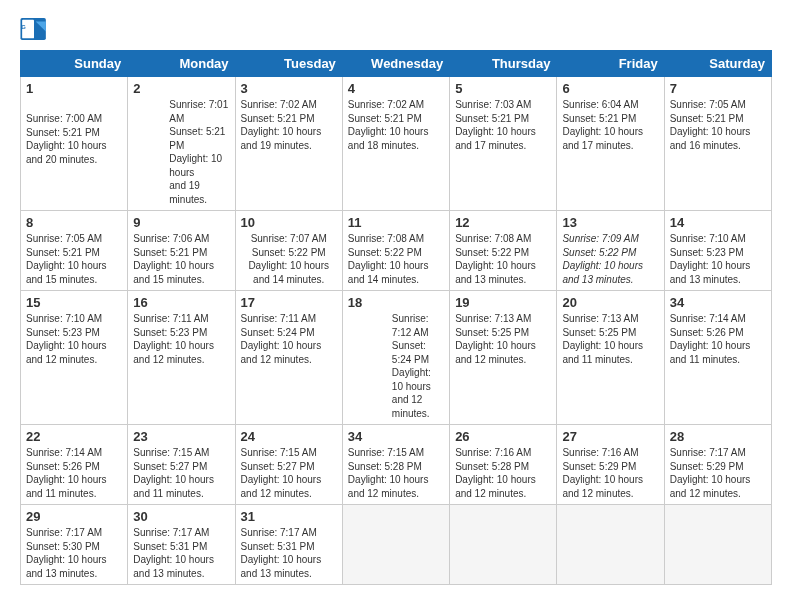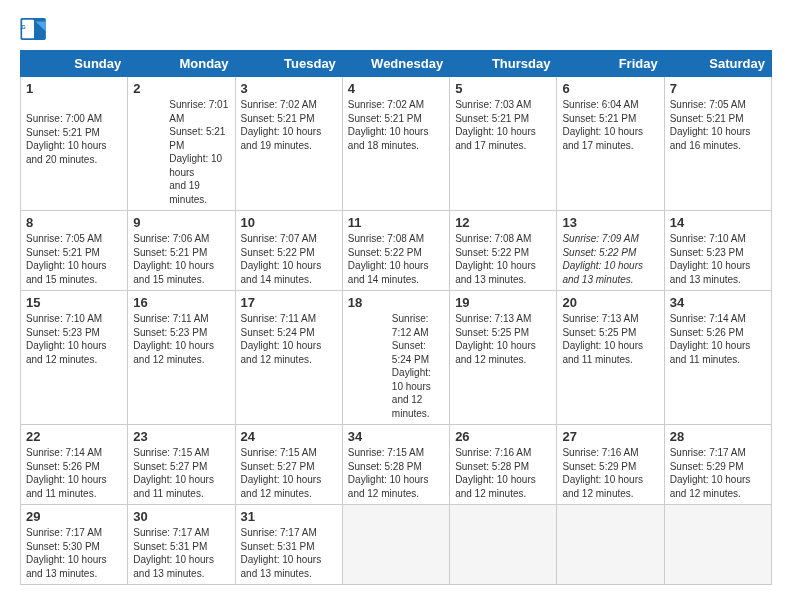--- a/index.html
+++ b/index.html
@@ -186,21 +186,21 @@
           </td>
           <td>
             <span class="day-number">9</span>
             <div class="day-info" style="white-space: pre-line;">Sunrise: 7:06 AM
 Sunset: 5:21 PM
 Daylight: 10 hours
 and 15 minutes.</div>
           </td>
           <td>
             <span class="day-number">10</span>
-            <div class="day-info" style="white-space: pre-line;">Sunrise: 7:07 AM
+            <div class="day-info" style="white-space: pre-line; text-align: center;">Sunrise: 7:07 AM
 Sunset: 5:22 PM
 Daylight: 10 hours
 and 14 minutes.</div>
           </td>
           <td>
             <span class="day-number">11</span>
             <div class="day-info" style="white-space: pre-line;">Sunrise: 7:08 AM
 Sunset: 5:22 PM
 Daylight: 10 hours
 and 14 minutes.</div>

